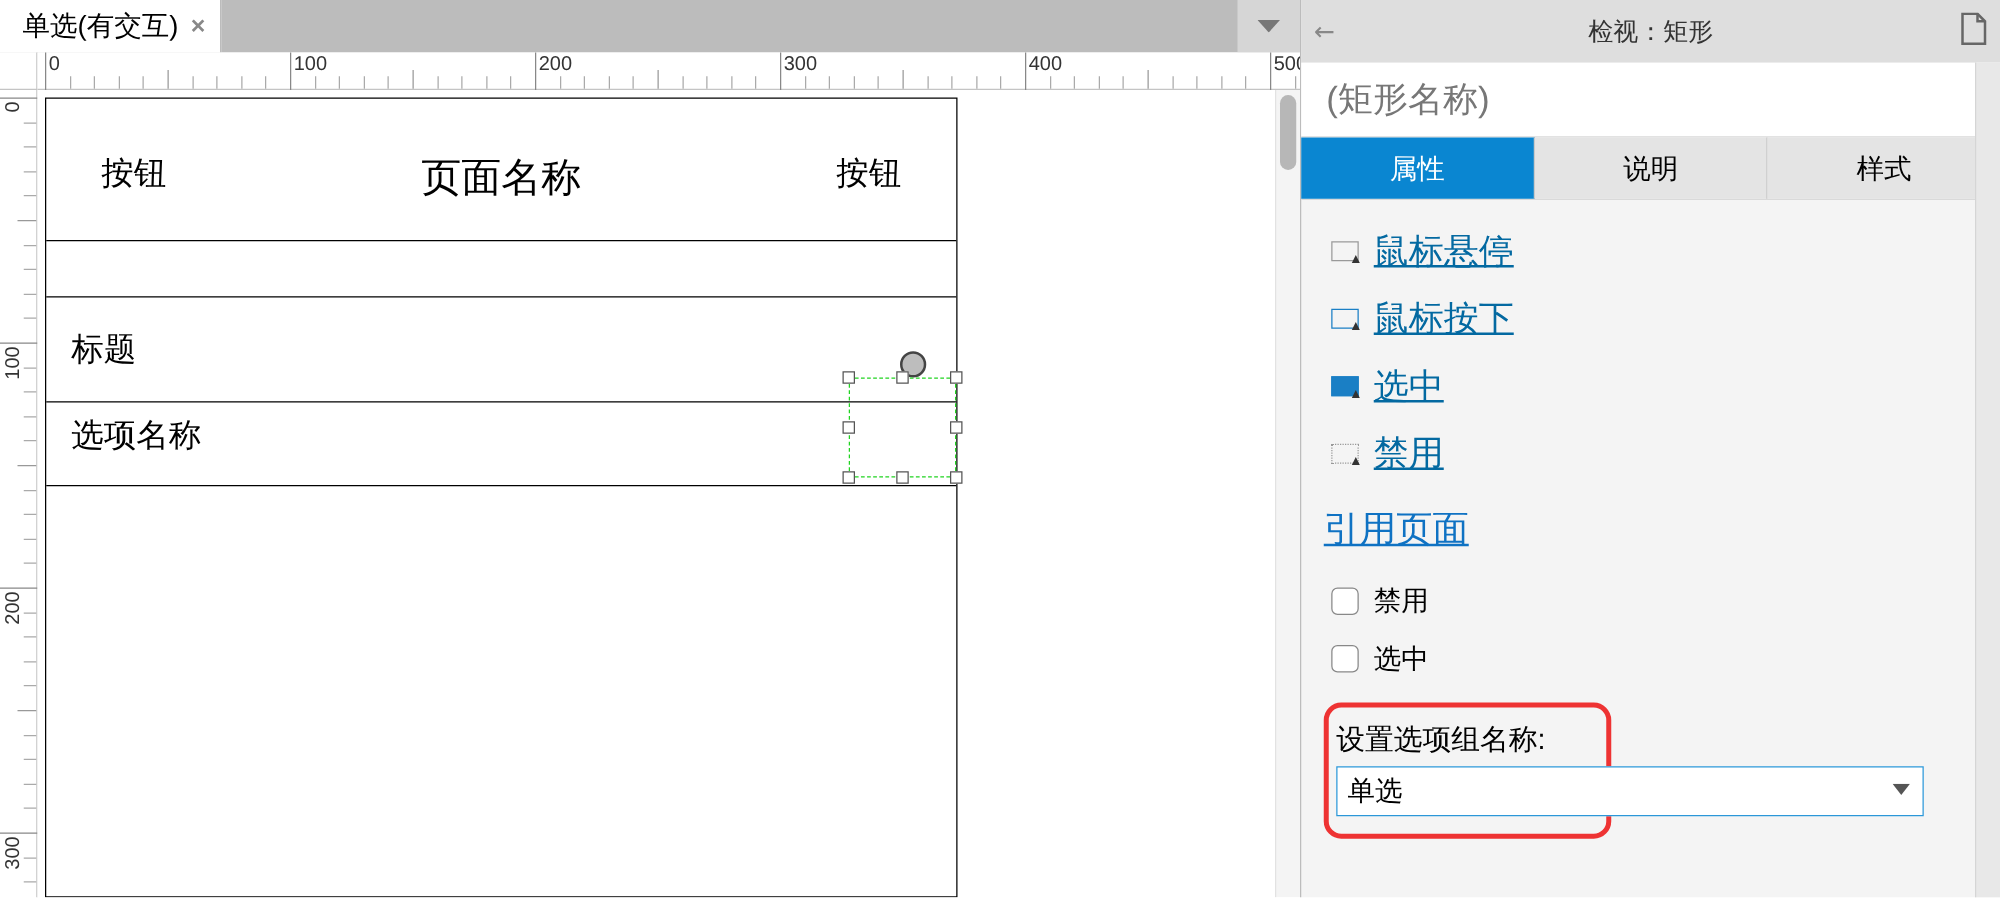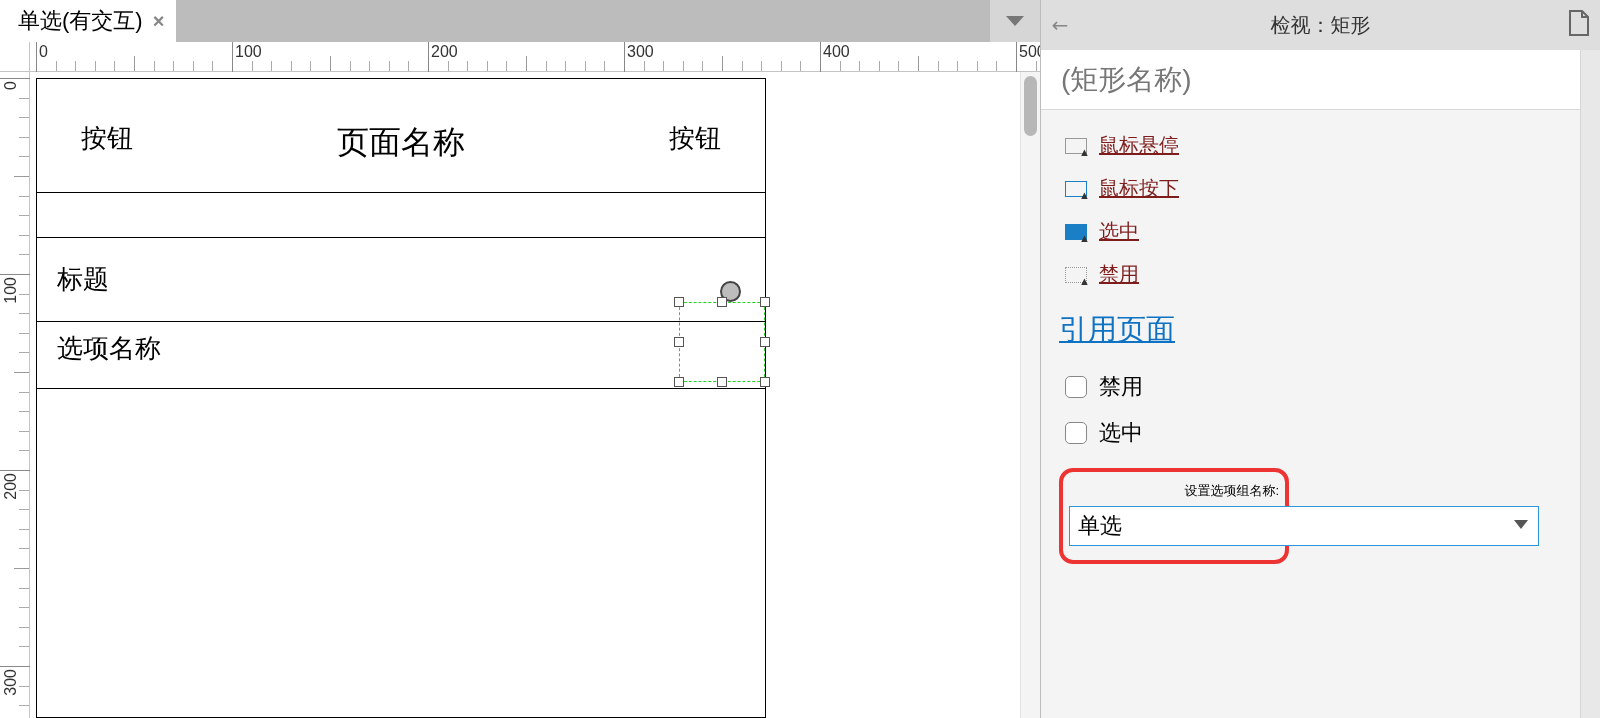--- a/index.html
+++ b/index.html
@@ -74,32 +74,32 @@
   .insp-shapename { height:60px; background:#fff; border-bottom:1px solid #d9d9d9; display:flex; align-items:center; padding:0 20px; font-size:28px; color:#777; }
   .insp-tabs { display:flex; height:50px; border-bottom:1px solid #d9d9d9; }
   .insp-tab { flex:1; display:flex; align-items:center; justify-content:center; font-size:22px; background:#e4e4e4; border-right:1px solid #c9c9c9; cursor:pointer; }
   .insp-tab:last-child{border-right:none;}
   .insp-tab.active { background:#0a86d1; color:#fff; }
 
   .insp-body { padding:14px 18px; }
   .insp-section-title { font-size:22px; margin-bottom:10px; }
   .style-list { list-style:none; }
   .style-list li { display:flex; align-items:center; gap:12px; padding:8px 6px; cursor:pointer; }
-  .style-list li a { color:#7f1d1d; text-decoration:underline; font-size:20px; }
+  .style-list li a { color:#0369a1; text-decoration:underline; font-size:28px; }
   .mini-icon { width:22px; height:16px; border:1px solid #999; position:relative; flex-shrink:0; }
   .mini-icon .cursor { position:absolute; right:-4px; bottom:-5px; font-size:11px; color:#333; }
 
   .ref-link { color:#0f72c3; text-decoration:underline; font-size:29px; margin:14px 0; display:block; }
 
   .chk-row { display:flex; align-items:center; gap:12px; padding:8px 6px; }
   .chk { width:22px; height:22px; border:1.5px solid #888; border-radius:5px; background:#fff; }
   .chk-label { font-size:22px; }
 
   .group-section { margin-top:12px; border:4px solid #e33; border-radius:14px; padding:10px 6px 14px 6px; width:230px; position:relative; }
-  .group-label { font-size:13px; margin-bottom:6px;text-align:right; }
+  .group-label { font-size:23px; margin-bottom:6px; }
   .group-select-wrap { position:relative; }
   .group-select { width:470px; height:40px; border:1.5px solid #2b97d8; background:#fff; padding:4px 30px 4px 8px; font-size:22px; position:absolute; left:0; top:0; }
   .select-arrow { position:absolute; left:445px; top:14px; pointer-events:none; }
 
   .insp-scroll { position:absolute; right:0; top:50px; bottom:0; width:20px; background:#e8e8e8; border-left:1px solid #d5d5d5; }
 </style>
 </head>
 <body>
 
 <div class="tab-strip">
@@ -255,20 +255,25 @@
     <span class="doc-icon">
       <svg width="22" height="26" viewBox="0 0 22 26">
           <path d="M2 1 h12 l6 6 v18 h-18 z" fill="none" stroke="#666" stroke-width="2"></path>
           <path d="M14 1 v6 h6" fill="none" stroke="#666" stroke-width="2"></path>
         </svg>
     </span>
   </div>
   <div class="insp-shapename">
     <span>(矩形名称)</span>
   </div>
+  <div class="insp-tabs">
+    <div class="insp-tab active">属性</div>
+    <div class="insp-tab">说明</div>
+    <div class="insp-tab">样式</div>
+  </div>
 
   <div class="insp-body">
     <ul class="style-list">
       <li>
         <span class="mini-icon">
             <span class="cursor">▲</span>
           </span>
         <a>鼠标悬停</a>
       </li>
       <li>

